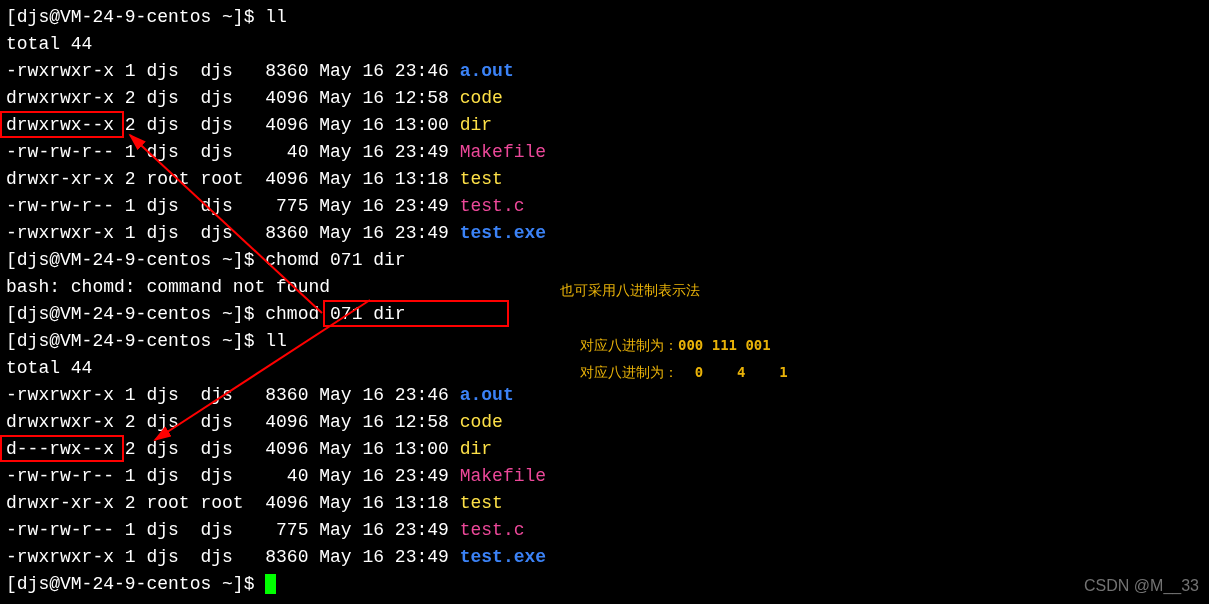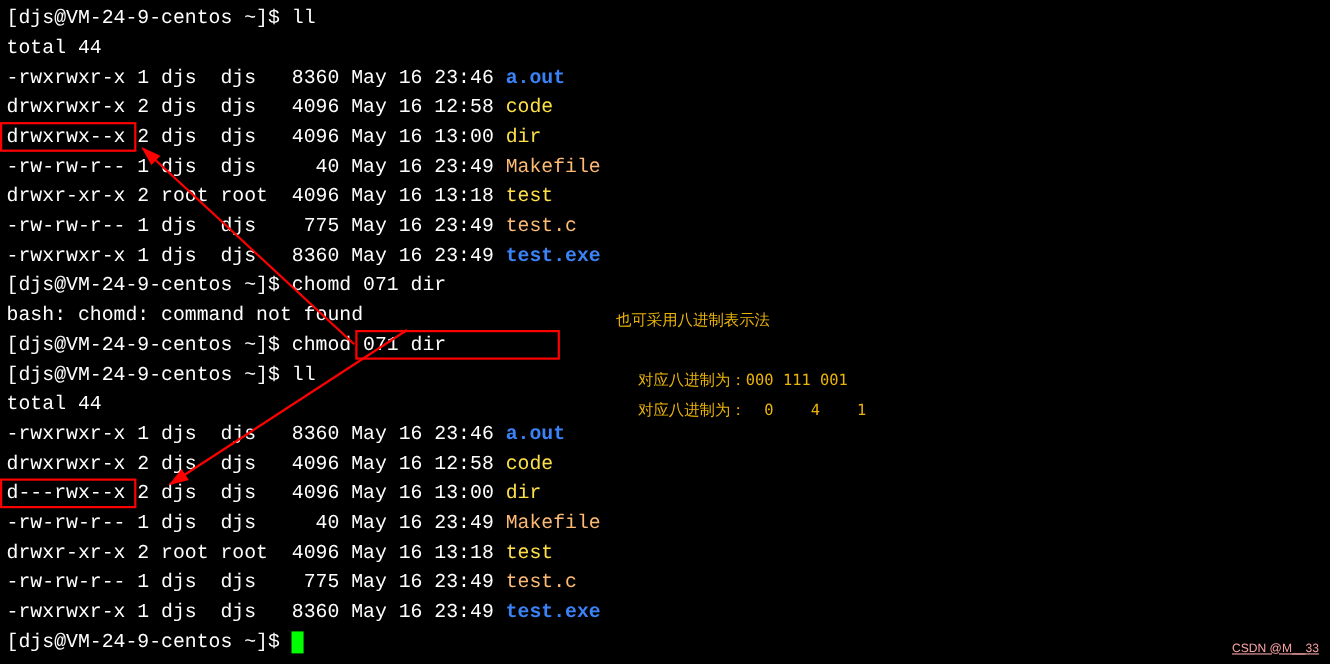--- a/index.html
+++ b/index.html
@@ -15,57 +15,56 @@
     overflow: hidden;
     position: relative;
   }
   .terminal {
     padding: 4px 6px;
     white-space: pre;
   }
   .line { display: block; }
   .green { color: #3b82f6; font-weight: bold; }
   .cyan  { color: #fde047; font-weight: normal; }
-  .white { color: #fdba74; }
+  .white { color: #ec4899; }
   .cursor {
     display: inline-block;
     width: 11px;
     height: 20px;
     background: #00ff00;
     vertical-align: text-bottom;
   }
   .redbox {
     position: absolute;
     border: 2px solid #ff0000;
     box-sizing: border-box;
     pointer-events: none;
   }
   .annotation {
     position: absolute;
     color: #eab308;
     font-family: "Microsoft YaHei", sans-serif;
     font-size: 14px;
     white-space: nowrap;
   }
-  .annotation .mono { font-family: "Consolas", monospace; }
+  .annotation .mono { font-family: "Consolas", monospace; font-weight: bold; }
   svg.arrows {
     position: absolute;
     top: 0; left: 0;
     width: 1209px;
     height: 604px;
     pointer-events: none;
   }
   .watermark {
     position: absolute;
     bottom: 6px;
     right: 10px;
-    color: #fca5a5;
-    font-size: 11px;
+    color: #737373;
+    font-size: 16px;
     font-family: sans-serif;
-    text-decoration: underline;
   }
 </style>
 </head>
 <body>
 
 <div class="terminal" id="term"><span class="line">[djs@VM-24-9-centos ~]$ ll</span><span class="line">total 44</span><span class="line">-rwxrwxr-x 1 djs  djs   8360 May 16 23:46 <span class="green">a.out</span></span><span class="line">drwxrwxr-x 2 djs  djs   4096 May 16 12:58 <span class="cyan">code</span></span><span class="line">drwxrwx--x 2 djs  djs   4096 May 16 13:00 <span class="cyan">dir</span></span><span class="line">-rw-rw-r-- 1 djs  djs     40 May 16 23:49 <span class="white">Makefile</span></span><span class="line">drwxr-xr-x 2 root root  4096 May 16 13:18 <span class="cyan">test</span></span><span class="line">-rw-rw-r-- 1 djs  djs    775 May 16 23:49 <span class="white">test.c</span></span><span class="line">-rwxrwxr-x 1 djs  djs   8360 May 16 23:49 <span class="green">test.exe</span></span><span class="line">[djs@VM-24-9-centos ~]$ chomd 071 dir</span><span class="line">bash: chomd: command not found</span><span class="line">[djs@VM-24-9-centos ~]$ chmod 071 dir</span><span class="line">[djs@VM-24-9-centos ~]$ ll</span><span class="line">total 44</span><span class="line">-rwxrwxr-x 1 djs  djs   8360 May 16 23:46 <span class="green">a.out</span></span><span class="line">drwxrwxr-x 2 djs  djs   4096 May 16 12:58 <span class="cyan">code</span></span><span class="line">d---rwx--x 2 djs  djs   4096 May 16 13:00 <span class="cyan">dir</span></span><span class="line">-rw-rw-r-- 1 djs  djs     40 May 16 23:49 <span class="white">Makefile</span></span><span class="line">drwxr-xr-x 2 root root  4096 May 16 13:18 <span class="cyan">test</span></span><span class="line">-rw-rw-r-- 1 djs  djs    775 May 16 23:49 <span class="white">test.c</span></span><span class="line">-rwxrwxr-x 1 djs  djs   8360 May 16 23:49 <span class="green">test.exe</span></span><span class="line">[djs@VM-24-9-centos ~]$ <span class="cursor"></span></span></div>
 
 <div class="redbox" style="left:0px; top:111px; width:124px; height:27px;"></div>
 <div class="redbox" style="left:323px; top:300px; width:186px; height:27px;"></div>
 <div class="redbox" style="left:0px; top:435px; width:124px; height:27px;"></div>

